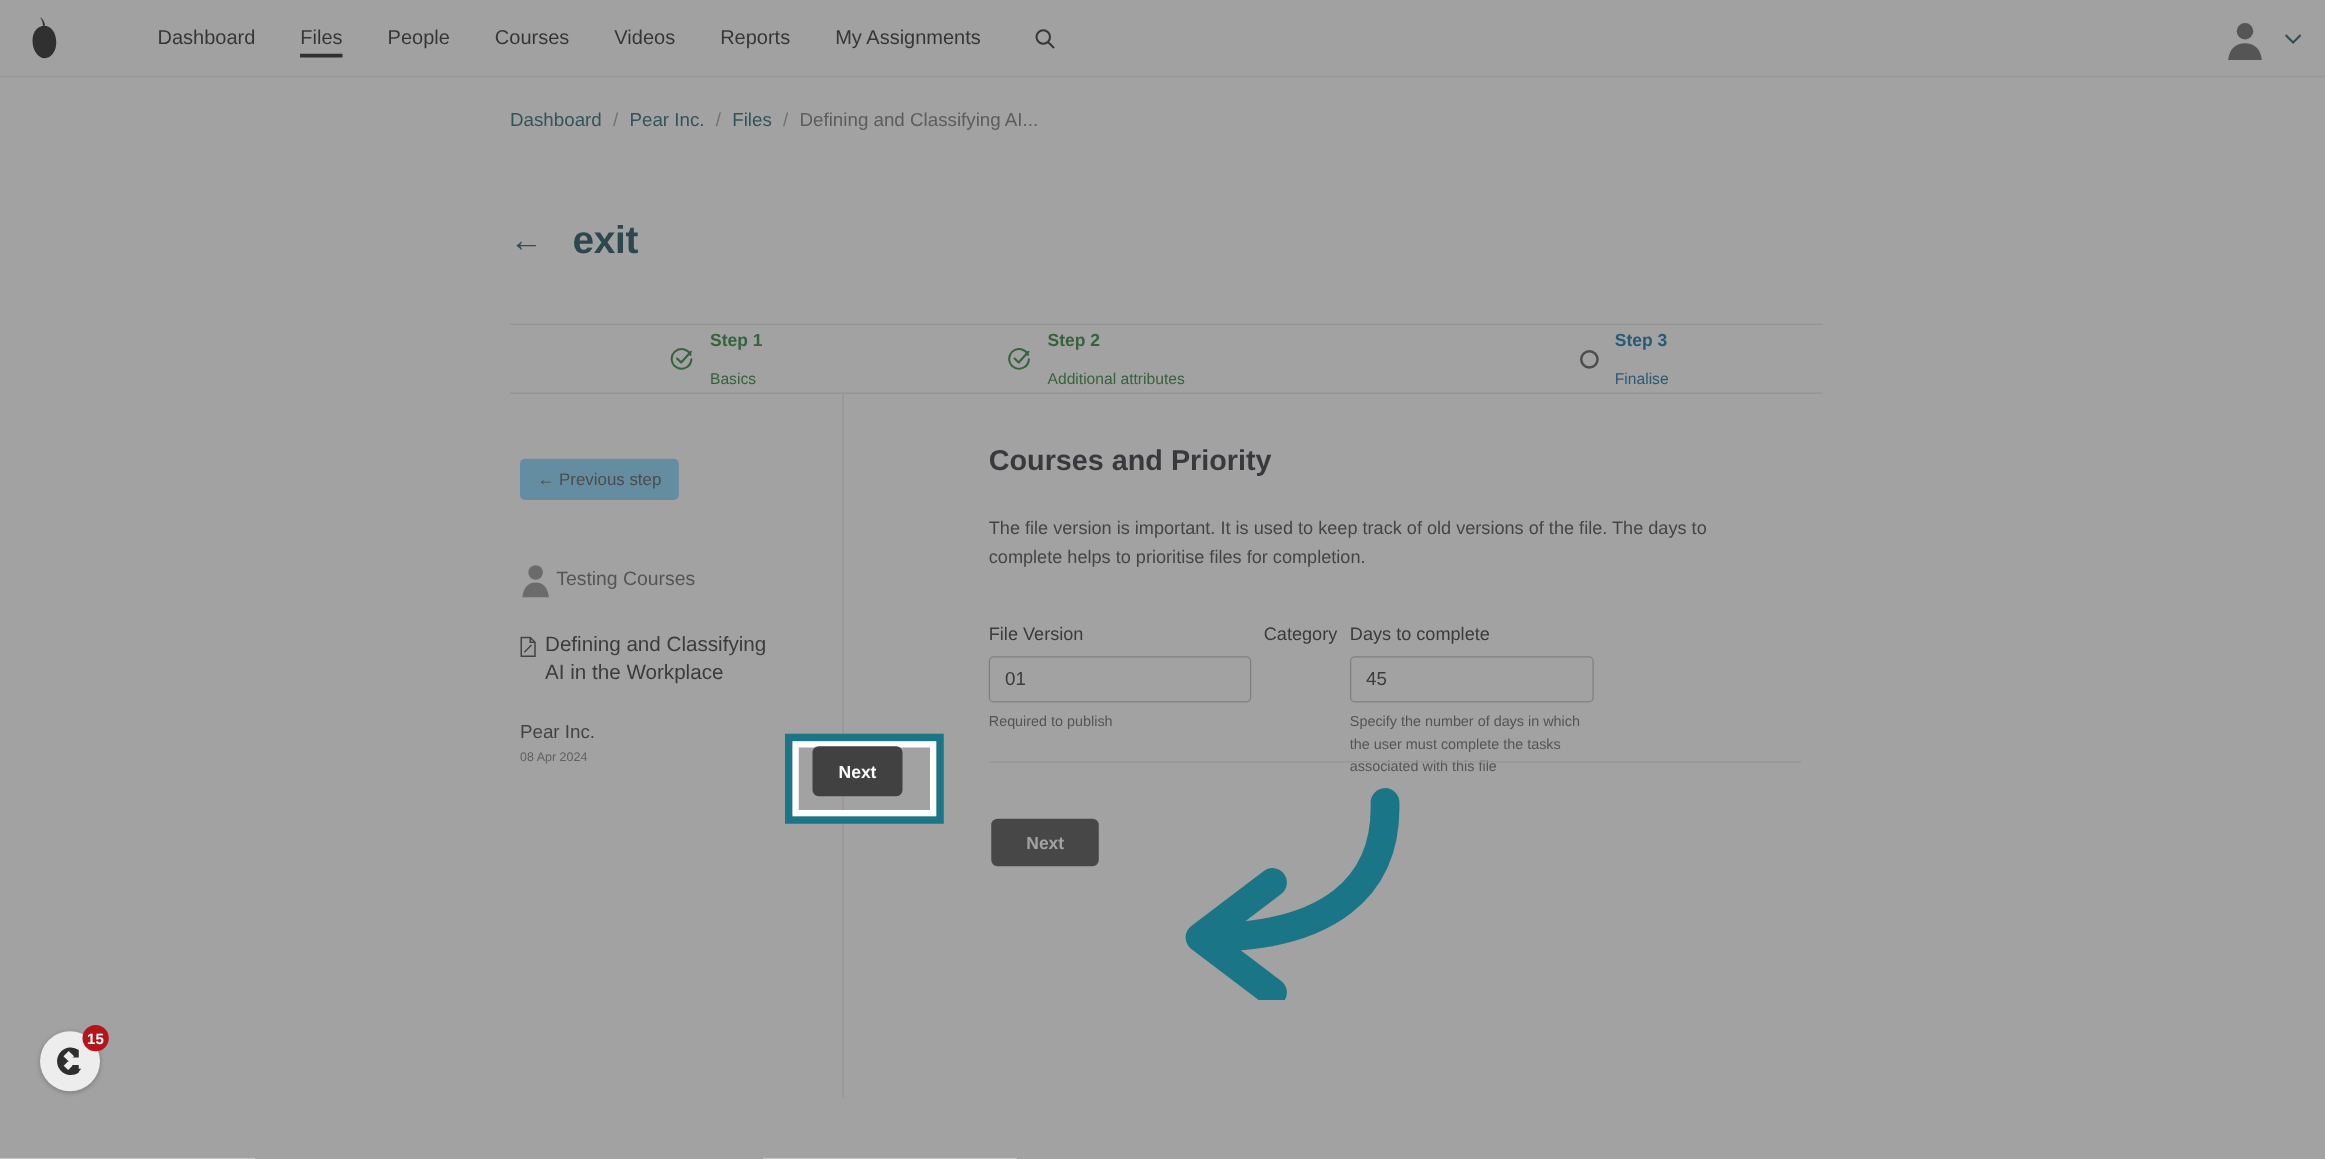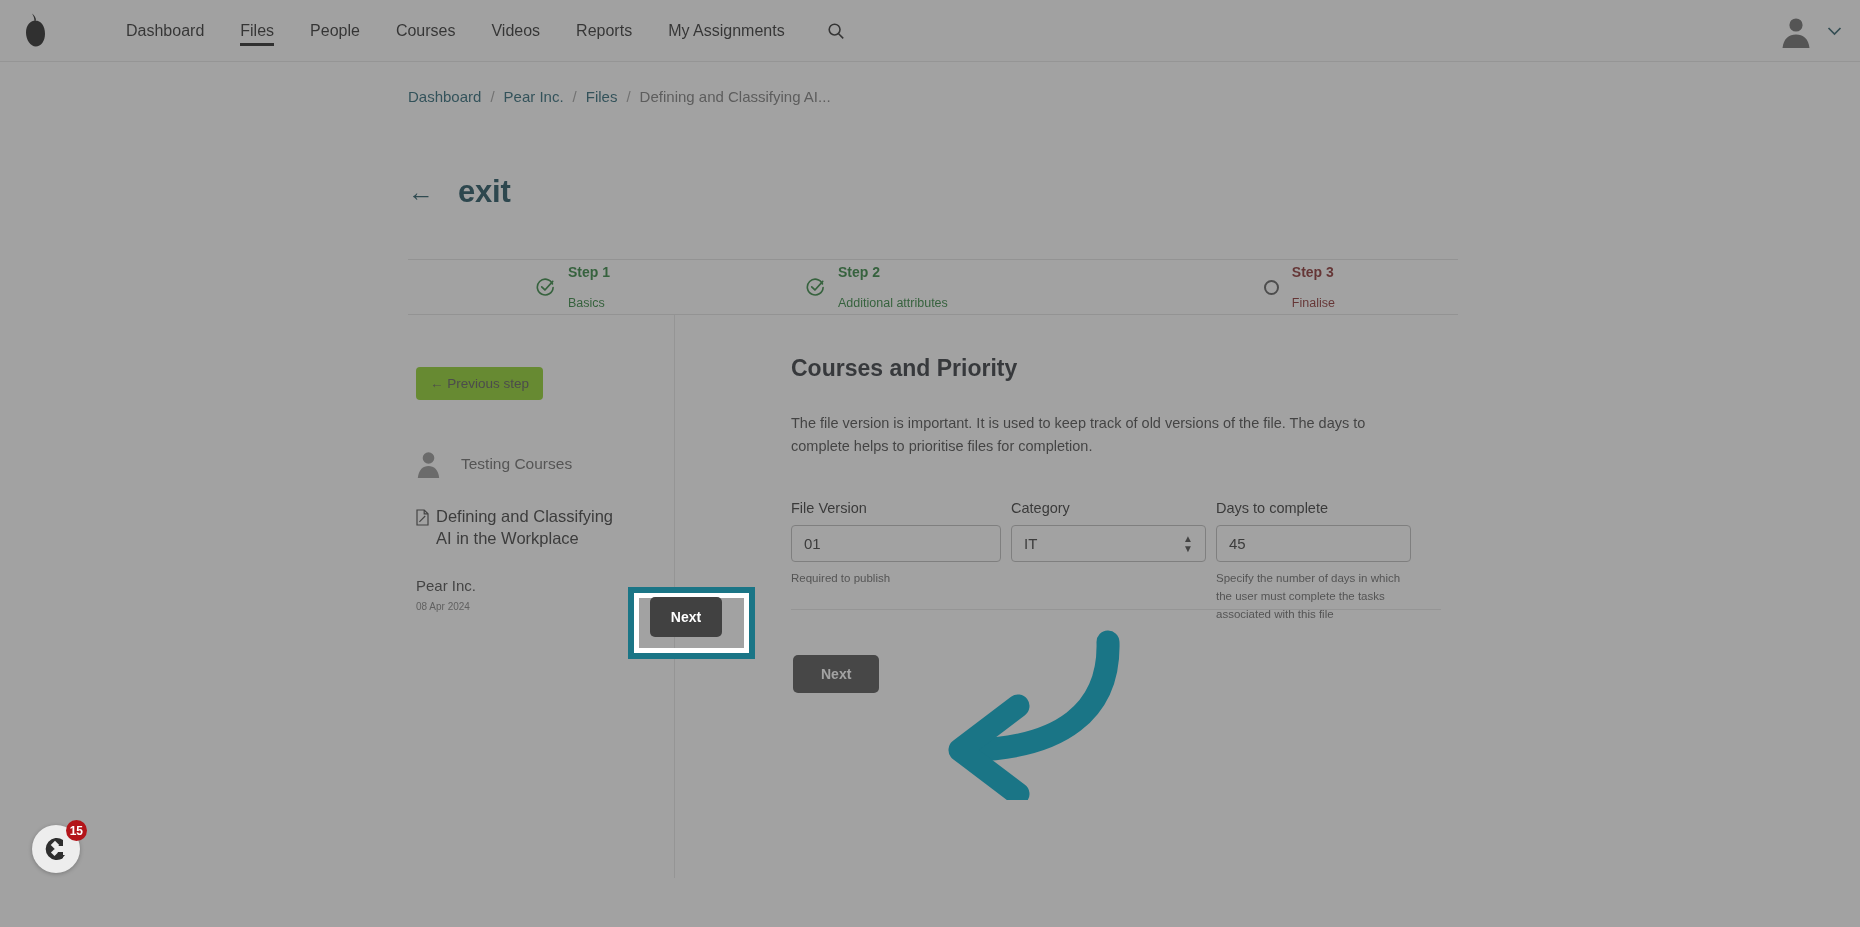--- a/index.html
+++ b/index.html
@@ -91,51 +91,51 @@
     display: flex; align-items: center;
   }
   .step { display: flex; align-items: center; gap: 13px; cursor: pointer; }
   .step.s1 { margin-left: 128px; }
   .step.s2 { margin-left: 196px; }
   .step.s3 { margin-left: 316px; }
   .step-texts { display: flex; flex-direction: column; gap: 16px; }
   .step-title { font-size: 14px; font-weight: bold; }
   .step-sub { font-size: 12.5px; }
   .step.done .step-title, .step.done .step-sub { color: #1f7a2e; }
-  .step.todo .step-title, .step.todo .step-sub { color: #7f1d1d; }
+  .step.todo .step-title, .step.todo .step-sub { color: #0369a1; }
   .step-circle-empty {
     width: 15px; height: 15px; border-radius: 50%;
     border: 2px solid #4f4f4f;
   }
 
   
   #content {
     position: absolute; left: 408px; top: 253px;
     width: 1050px; height: 563px;
     display: flex;
   }
   #sidecol {
     width: 267px; height: 563px;
     border-right: 1px solid #e3e3e3;
     padding: 52px 0 0 0;
     position: relative;
   }
   #prev-step-btn {
     margin-left: 8px;
     display: inline-block;
-    background: #84cc16;
+    background: #7dd3fc;
     color: #4b4b4b;
     font-size: 13.5px;
     border: none; border-radius: 4px;
     padding: 9px 14px;
     cursor: pointer;
   }
   #course-row {
     margin: 50px 0 0 8px;
-    display: flex; align-items: center; gap: 20px;
+    display: flex; align-items: center; gap: 4px;
   }
   #course-name { font-size: 15.5px; color: #5e5e5e; }
   #file-title {
     margin: 27px 0 0 8px;
     width: 200px;
     font-size: 16.5px; color: #2b2b2b; line-height: 1.35;
     display: flex; gap: 7px;
   }
   #file-title .ft-text { cursor: pointer; }
   #org-name { margin: 27px 0 0 8px; font-size: 15px; color: #3a3a3a; }
@@ -356,24 +356,20 @@
       <div id="fields">
 
         <div class="field fv">
           <span class="field-label">File Version</span>
           <input class="field-control" type="text" value="01" style="">
           <span class="field-hint">Required to publish</span>
         </div>
 
         <div class="field cat">
           <span class="field-label">Category</span>
-          <div class="field-control">
-            <span>IT</span>
-            <span class="spinner-glyph">▲<br>▼</span>
-          </div>
         </div>
 
         <div class="field dtc">
           <span class="field-label">Days to complete</span>
           <input class="field-control" type="text" value="45" style="">
           <span class="field-hint">Specify the number of days in which the user must complete the tasks associated with this file</span>
         </div>
       </div>
 
       <div id="actions-divider"></div>

